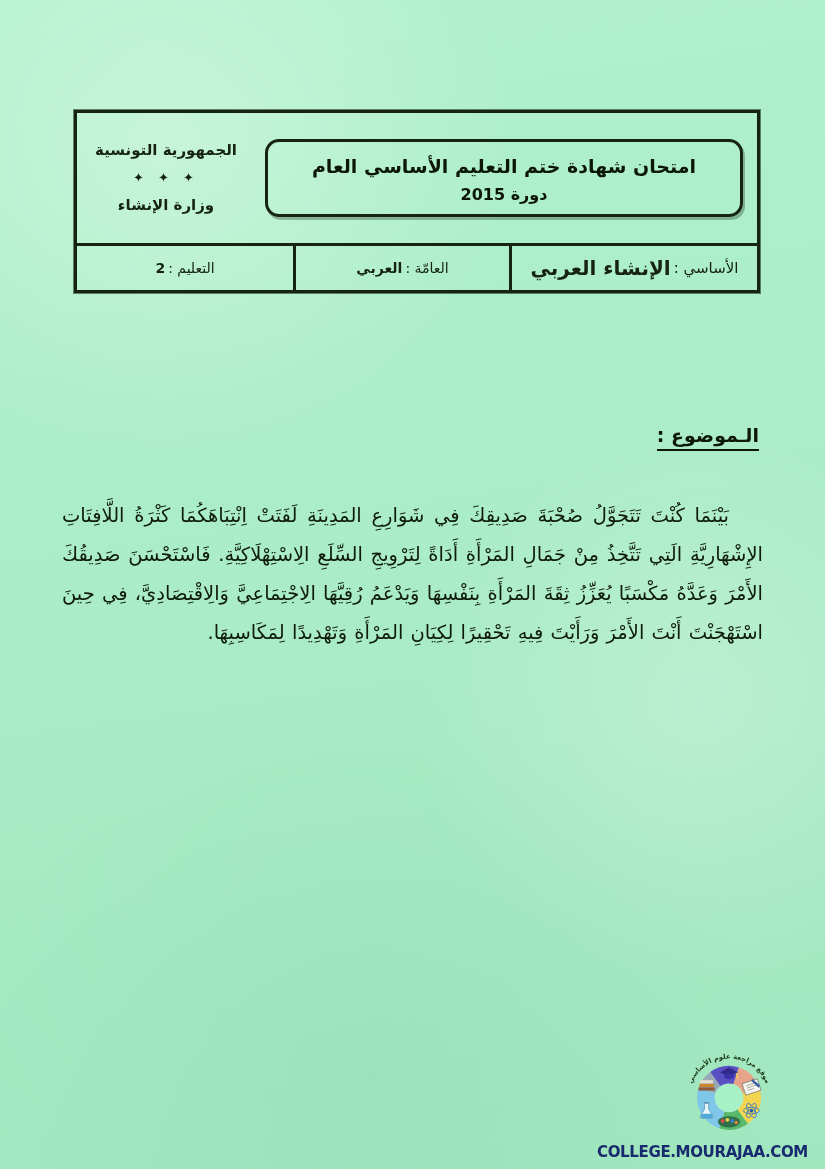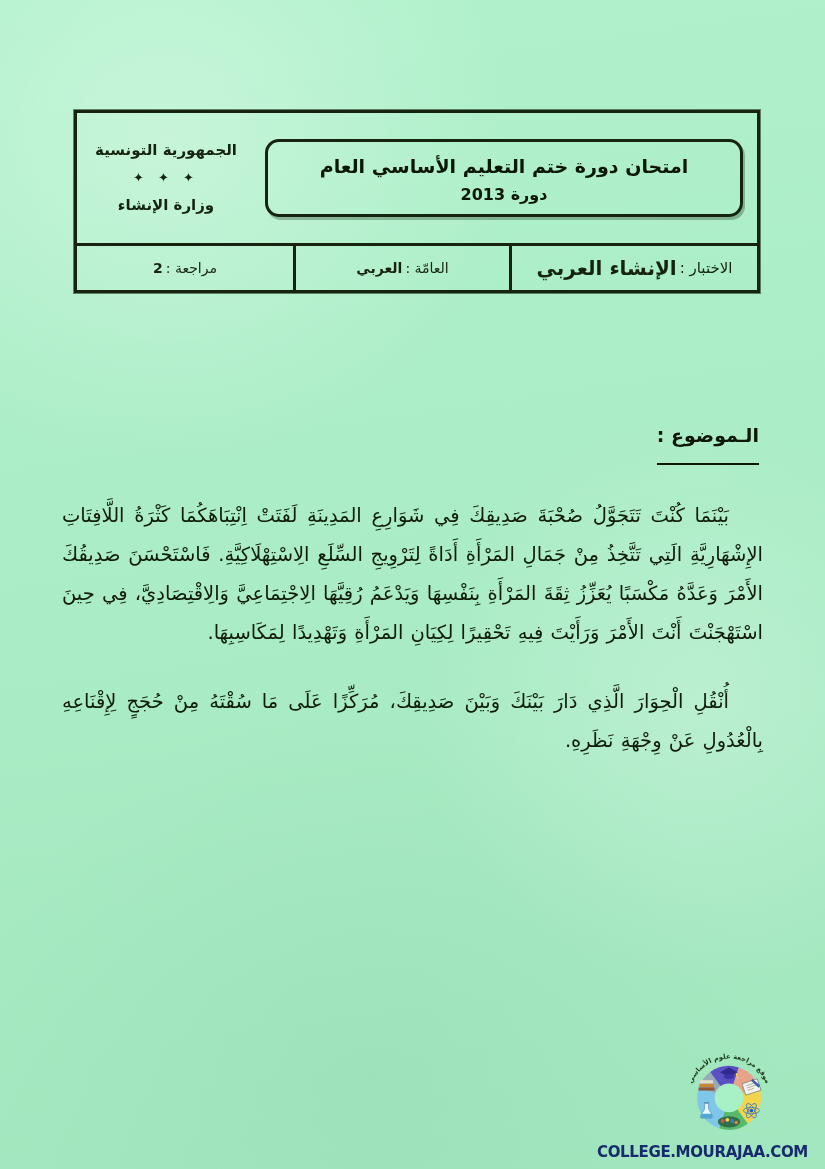--- a/index.html
+++ b/index.html
@@ -152,21 +152,21 @@
 
   
   .subject-heading {
     position: absolute;
     right: 66px;
     top: 424px;
     font-size: 19px;
     font-weight: 700;
     color: #0d1708;
     border-bottom: 2px solid #0d1708;
-    padding-bottom: 16px;
+    padding-bottom: 2px;
     display: inline-block;
     line-height: 1.2;
   }
 
   
   .subject-body {
     position: absolute;
     right: 62px;
     left: 62px;
     top: 496px;
@@ -223,55 +223,54 @@
 <div class="paper-grain"></div>
 
 <div class="page">
 
   <div class="header-frame">
 
     <div class="header-top">
 
       <div class="title-cell">
         <div class="title-box">
-          <div class="title-main">امتحان دورة ختم التعليم الأساسي العام</div>
-          <div class="title-sub">دورة 2013</div>
+          <div class="title-main">امتحان شهادة ختم التعليم الأساسي العام</div>
+          <div class="title-sub">دورة 2015</div>
         </div>
       </div>
 
       <div class="ministry-block">
         <div class="ministry-line">الجمهورية التونسية</div>
         <div class="ministry-stars">✦ ✦ ✦</div>
         <div class="ministry-line">وزارة الإنشاء</div>
       </div>
 
     </div>
 
     <div class="info-row">
       <div class="info-cell test">
-        <span class="info-label">الاختبار :</span>
+        <span class="info-label">الأساسي :</span>
         <span class="info-value">الإنشاء العربي</span>
       </div>
       <div class="info-cell duration">
         <span class="info-label">العامّة :</span>
         <span class="info-value">العربي</span>
       </div>
       <div class="info-cell coef">
-        <span class="info-label">مراجعة :</span>
+        <span class="info-label">التعليم :</span>
         <span class="info-value">2</span>
       </div>
     </div>
 
   </div>
 
   <div class="subject-heading">الـموضوع :</div>
 
   <div class="subject-body">
     <p class="body-para">بَيْنَمَا كُنْتَ تَتَجَوَّلُ صُحْبَةَ صَدِيقِكَ فِي شَوَارِعِ المَدِينَةِ لَفَتَتْ اِنْتِبَاهَكُمَا كَثْرَةُ اللَّافِتَاتِ الإِشْهَارِيَّةِ الَتِي تَتَّخِذُ مِنْ جَمَالِ المَرْأَةِ أَدَاةً لِتَرْوِيجِ السِّلَعِ الِاسْتِهْلَاكِيَّةِ. فَاسْتَحْسَنَ صَدِيقُكَ الأَمْرَ وَعَدَّهُ مَكْسَبًا يُعَزِّزُ ثِقَةَ المَرْأَةِ بِنَفْسِهَا وَيَدْعَمُ رُقِيَّهَا الِاجْتِمَاعِيَّ وَالِاقْتِصَادِيَّ، فِي حِينَ اسْتَهْجَنْتَ أَنْتَ الأَمْرَ وَرَأَيْتَ فِيهِ تَحْقِيرًا لِكِيَانِ المَرْأَةِ وَتَهْدِيدًا لِمَكَاسِبِهَا.</p>
-    <p class="body-para">أُنْقُلِ الْحِوَارَ الَّذِي دَارَ بَيْنَكَ وَبَيْنَ صَدِيقِكَ، مُرَكِّزًا عَلَى مَا سُقْتَهُ مِنْ حُجَجٍ لِإِقْنَاعِهِ بِالْعُدُولِ عَنْ وِجْهَةِ نَظَرِهِ.</p>
   </div>
 
   <div class="watermark">
 
     <svg class="wm-logo" viewBox="0 0 130 104">
       <defs>
         <path id="arcpath" d="M 16,56 A 49,47 0 0 1 114,56" fill="none"></path>
       </defs>
 
       <g transform="translate(65,58)">

